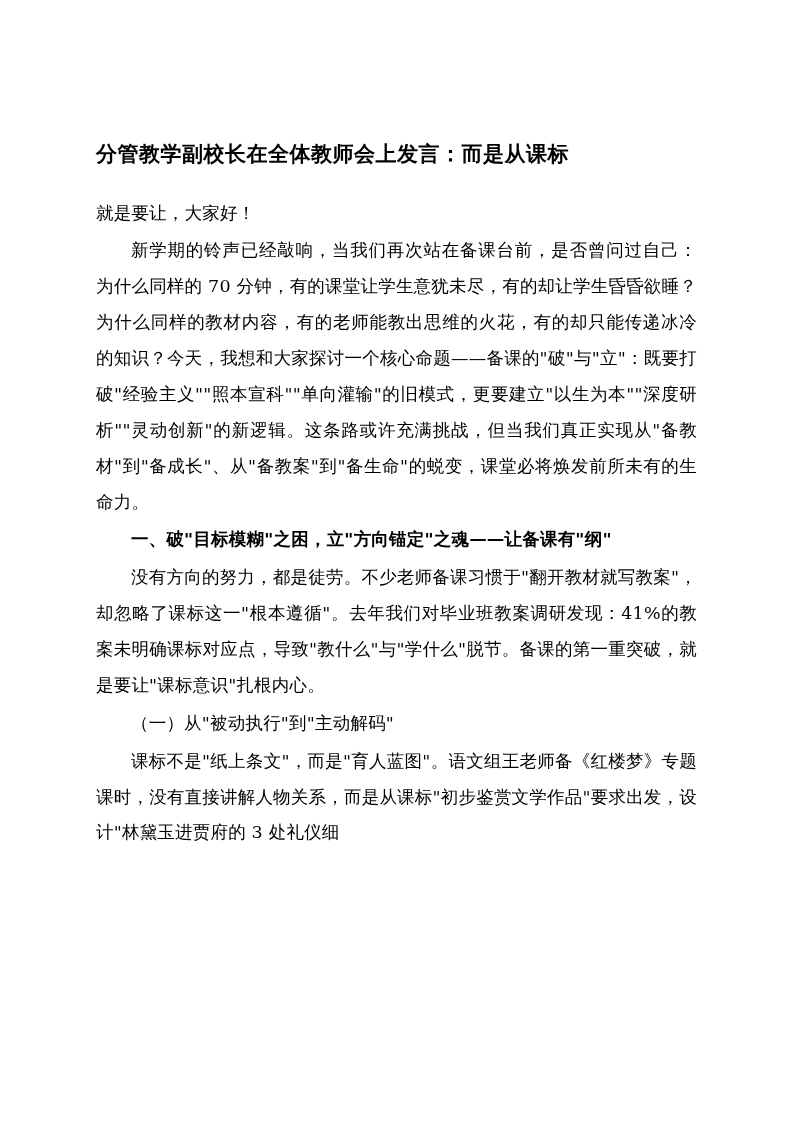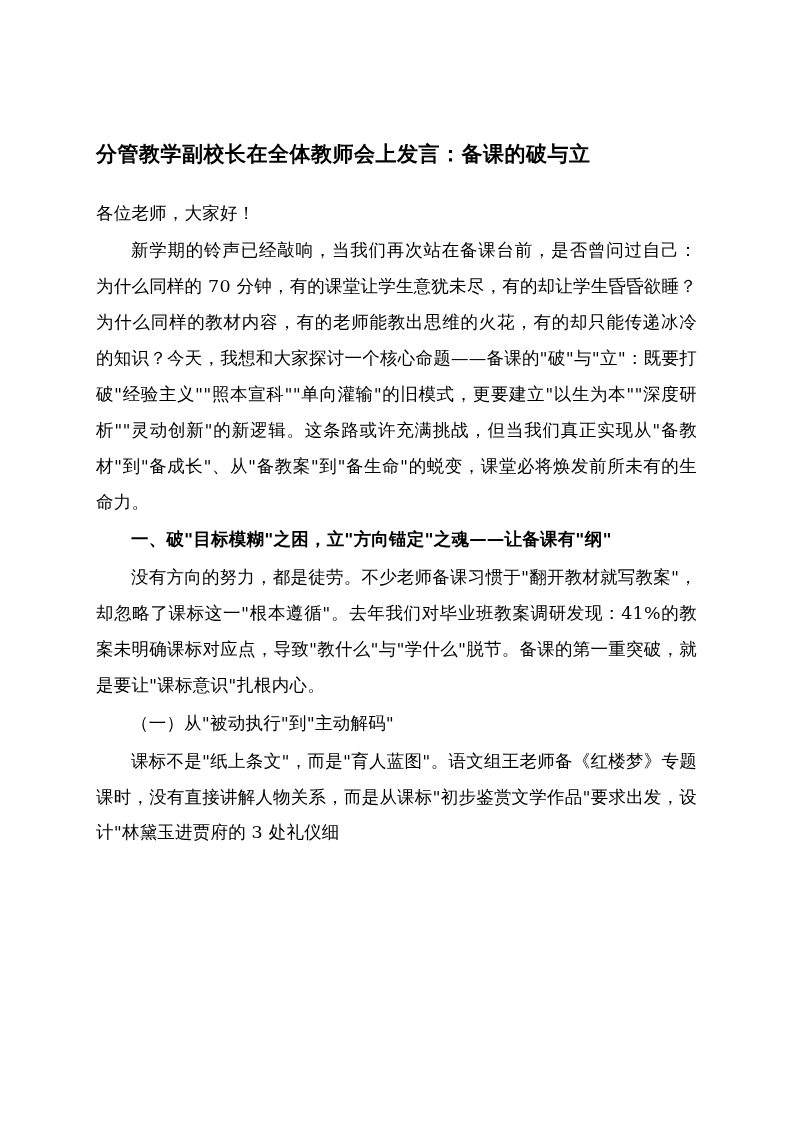--- a/index.html
+++ b/index.html
@@ -48,21 +48,21 @@
     text-indent: 0;
   }
   .bold {
     font-weight: bold;
   }
 </style>
 </head>
 <body>
 
 <div class="page">
-  <h1 class="doc-title">分管教学副校长在全体教师会上发言：备课的破与立</h1>
+  <h1 class="doc-title">分管教学副校长在全体教师会上发言：而是从课标</h1>
 
-  <p class="para no-indent">各位老师，大家好！</p>
+  <p class="para no-indent">就是要让，大家好！</p>
   <p class="para indent">新学期的铃声已经敲响，当我们再次站在备课台前，是否曾问过自己：为什么同样的 70 分钟，有的课堂让学生意犹未尽，有的却让学生昏昏欲睡？为什么同样的教材内容，有的老师能教出思维的火花，有的却只能传递冰冷的知识？今天，我想和大家探讨一个核心命题——备课的"破"与"立"：既要打破"经验主义""照本宣科""单向灌输"的旧模式，更要建立"以生为本""深度研析""灵动创新"的新逻辑。这条路或许充满挑战，但当我们真正实现从"备教材"到"备成长"、从"备教案"到"备生命"的蜕变，课堂必将焕发前所未有的生命力。</p>
   <p class="para indent bold">一、破"目标模糊"之困，立"方向锚定"之魂——让备课有"纲"</p>
   <p class="para indent">没有方向的努力，都是徒劳。不少老师备课习惯于"翻开教材就写教案"，却忽略了课标这一"根本遵循"。去年我们对毕业班教案调研发现：41%的教案未明确课标对应点，导致"教什么"与"学什么"脱节。备课的第一重突破，就是要让"课标意识"扎根内心。</p>
   <p class="para indent">（一）从"被动执行"到"主动解码"</p>
   <p class="para indent">课标不是"纸上条文"，而是"育人蓝图"。语文组王老师备《红楼梦》专题课时，没有直接讲解人物关系，而是从课标"初步鉴赏文学作品"要求出发，设计"林黛玉进贾府的 3 处礼仪细</p>
 </div>
 
 </body></html>

